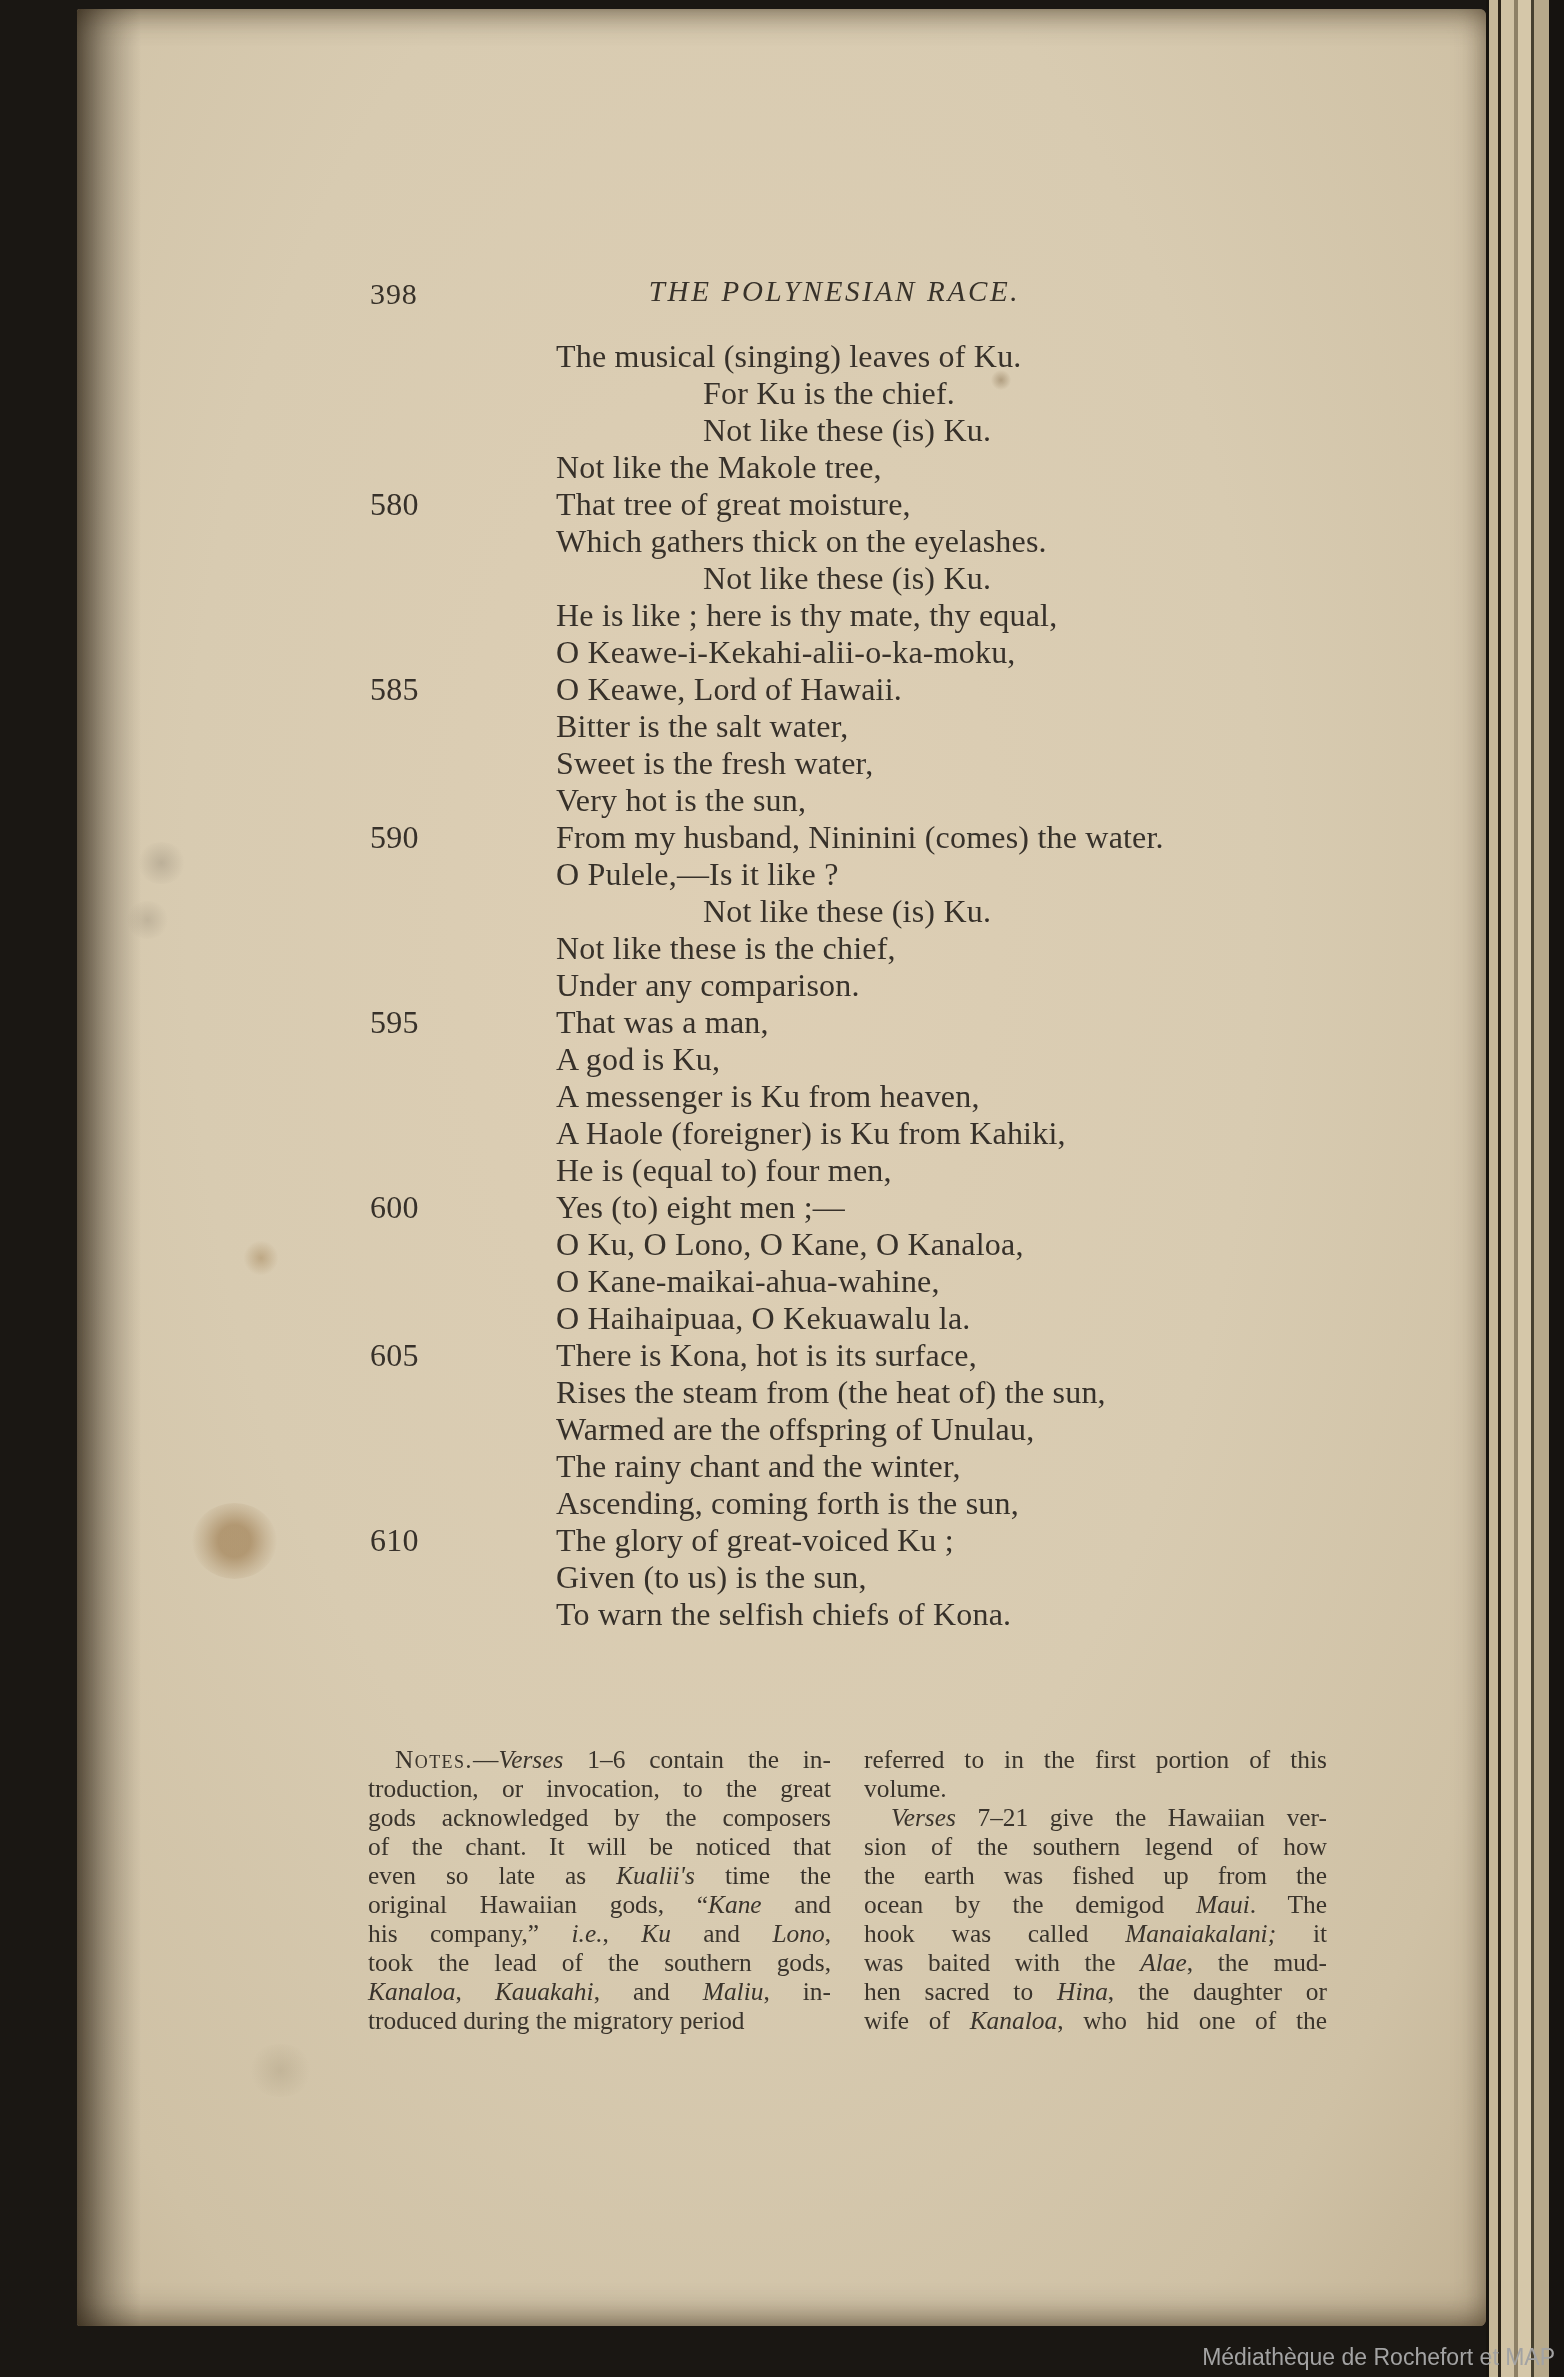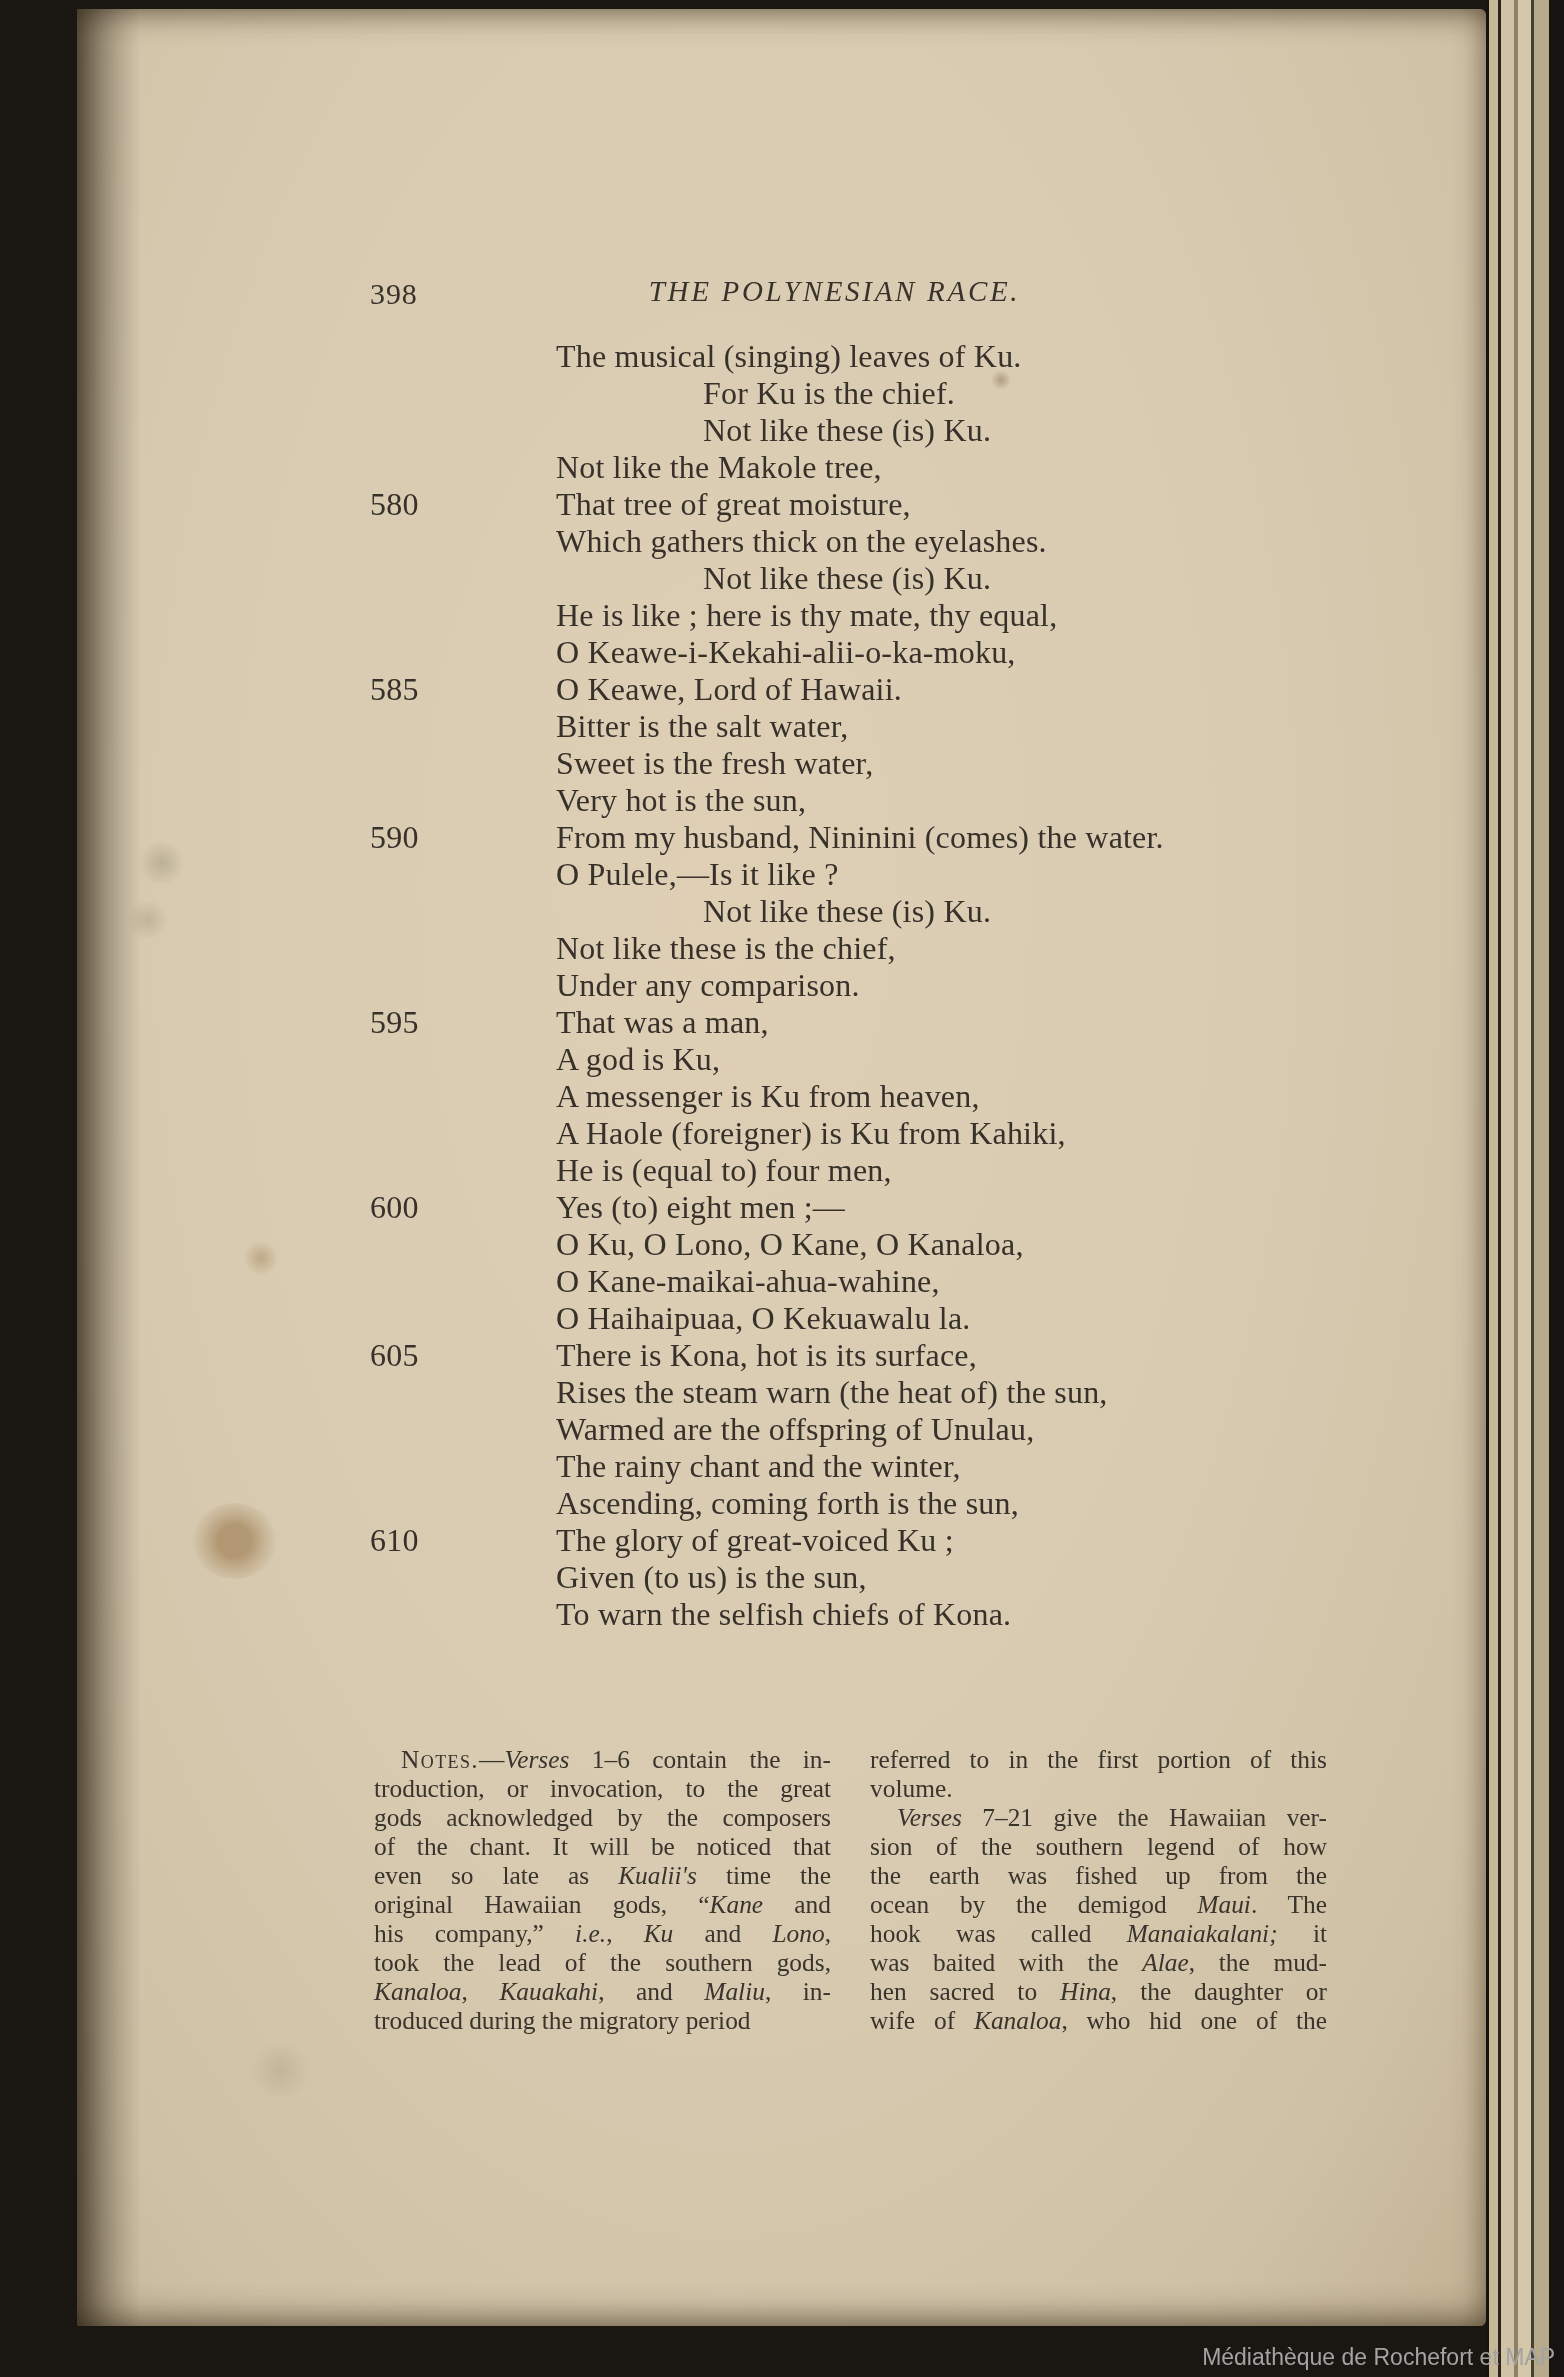--- a/index.html
+++ b/index.html
@@ -51,21 +51,21 @@
     font-size:32px; line-height:37px; letter-spacing:0.2px; color:#37312a;
   }
   .poem-line { position:relative; white-space:nowrap; }
   .poem-line.ind { padding-left:147px; }
   .verse-num { position:absolute; left:-186px; top:0; }
   .notes {
     position:absolute; left:368px; top:1745px; width:959px;
     display:flex; gap:33px;
     font-size:25.4px; line-height:29px; color:#3a342c;
   }
-  .note-col { width:468px;margin-left:6px; }
+  .note-col { width:468px; }
   .note-line { text-align:justify; text-align-last:justify; }
   .note-line.note-last { text-align-last:left; }
   .note-line.note-ind { padding-left:27px; }
   .it { font-style:italic; }
   .sc { font-variant:small-caps; letter-spacing:1.4px; }
   .watermark {
     position:absolute; right:9px; top:2344px;
     font-family:"Liberation Sans","DejaVu Sans",sans-serif;
     font-size:23px; color:#a3a3a3;margin-left:40px;
   }
@@ -125,21 +125,21 @@
       <div class="poem-line"><span class="verse-num">595</span><span>That was a man,</span></div>
       <div class="poem-line"><span>A god is Ku,</span></div>
       <div class="poem-line"><span>A messenger is Ku from heaven,</span></div>
       <div class="poem-line"><span>A Haole (foreigner) is Ku from Kahiki,</span></div>
       <div class="poem-line"><span>He is (equal to) four men,</span></div>
       <div class="poem-line"><span class="verse-num">600</span><span>Yes (to) eight men ;—</span></div>
       <div class="poem-line"><span>O Ku, O Lono, O Kane, O Kanaloa,</span></div>
       <div class="poem-line"><span>O Kane-maikai-ahua-wahine,</span></div>
       <div class="poem-line"><span>O Haihaipuaa, O Kekuawalu la.</span></div>
       <div class="poem-line"><span class="verse-num">605</span><span>There is Kona, hot is its surface,</span></div>
-      <div class="poem-line"><span>Rises the steam warn (the heat of) the sun,</span></div>
+      <div class="poem-line"><span>Rises the steam from (the heat of) the sun,</span></div>
       <div class="poem-line"><span>Warmed are the offspring of Unulau,</span></div>
       <div class="poem-line"><span>The rainy chant and the winter,</span></div>
       <div class="poem-line"><span>Ascending, coming forth is the sun,</span></div>
       <div class="poem-line"><span class="verse-num">610</span><span>The glory of great-voiced Ku ;</span></div>
       <div class="poem-line"><span>Given (to us) is the sun,</span></div>
       <div class="poem-line"><span>To warn the selfish chiefs of Kona.</span></div>
     </div>
 
   <div class="notes">
     <div class="note-col">

